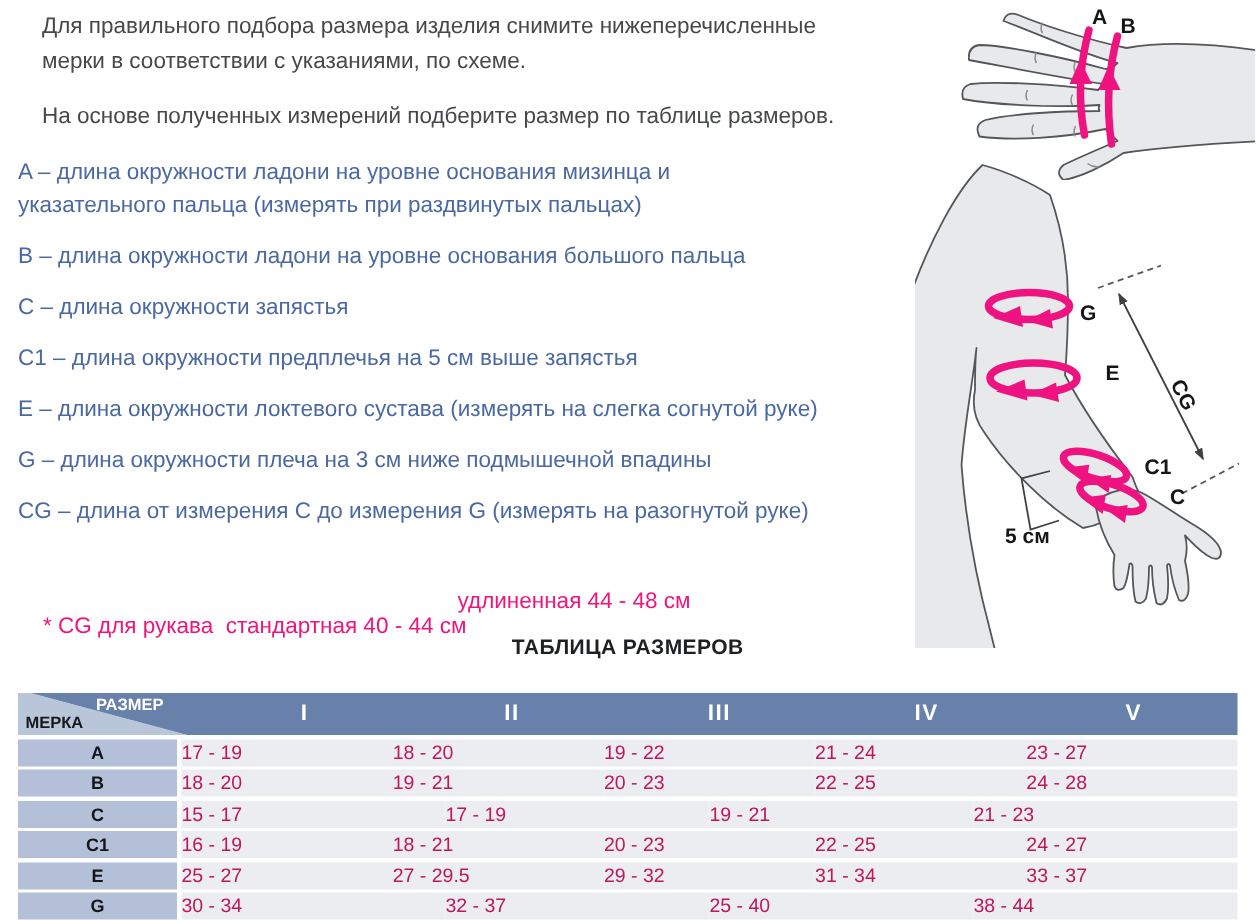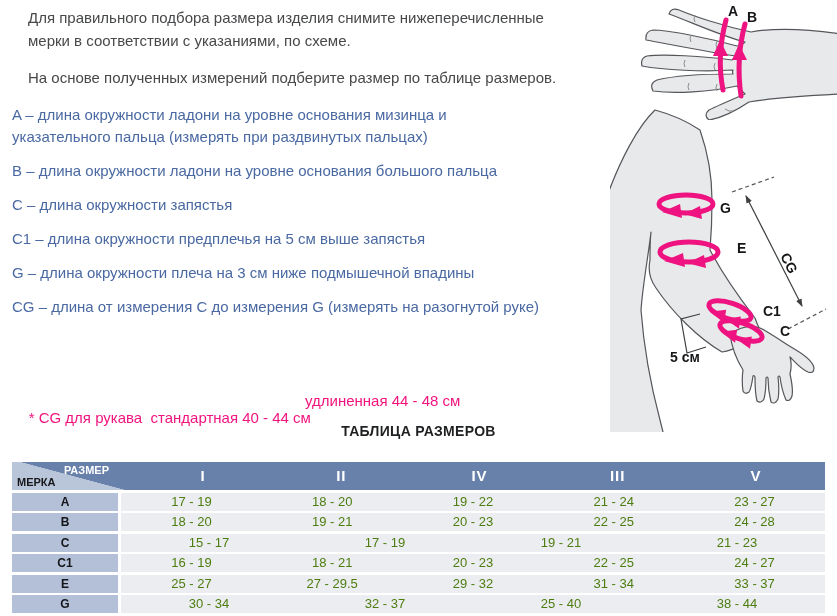--- a/index.html
+++ b/index.html
@@ -22,63 +22,64 @@
   .thead { display:flex; height:28px; }
   .corner { position:relative; width:106px; height:28px;
     background:linear-gradient(15deg,#b9c5d9 49.6%,#6881aa 50.4%);padding-left:16px; }
   .corner-top    { position:absolute; top:2px;  left:52px; font-size:11px; font-weight:bold; color:#fff; }
   .corner-bottom { position:absolute; bottom:2px; left:5px; font-size:11px; font-weight:bold; color:#17181a; }
   .cols { flex:1; display:flex; background:#6881aa; }
   .hcell { flex:1; text-align:center; line-height:28px; color:#fff; font-weight:bold; font-size:15px; letter-spacing:1px; }
   .trow { display:flex; height:18px; margin-top:2.5px; }
   .rlabel { width:106px; margin-right:3px; background:#b3c0d7; text-align:center; line-height:18px;
     font-size:12px; font-weight:bold; color:#141518; }
-  .dcell { flex:1; background:#ebedf0; text-align:center; line-height:18px; font-size:13px; color:#4d7c0f; }
+  .dcell { flex:1; background:#ebedf0; line-height:18px; font-size:13px; color:#be185d; }
   .sliver .rlabel, .sliver .dcell { height:4px; }
   .diagram { position:absolute; }
   .hand-svg { left:633px; top:2px; }
   .arm-svg  { left:610px; top:98px; }
   svg text { font-family:"Liberation Sans","DejaVu Sans",sans-serif; }
   .diag-label { font-size:14px; font-weight:bold; fill:#151618; }
 </style>
 </head>
 <body>
 
 <div class="page">
 
   <p class="para p1">Для правильного подбора размера изделия снимите нижеперечисленные мерки в соответствии с указаниями, по схеме.</p>
   <p class="para p2">На основе полученных измерений подберите размер по таблице размеров.</p>
 
   <div id="measurement-list">
       <div class="m-item">A – длина окружности ладони на уровне основания мизинца и указательного пальца (измерять при раздвинутых пальцах)</div>
       <div class="m-item">B – длина окружности ладони на уровне основания большого пальца</div>
       <div class="m-item">C – длина окружности запястья</div>
       <div class="m-item">C1 – длина окружности предплечья на 5 см выше запястья</div>
+      <div class="m-item">E – длина окружности локтевого сустава (измерять на слегка согнутой руке)</div>
       <div class="m-item">G – длина окружности плеча на 3 см ниже подмышечной впадины</div>
       <div class="m-item">CG – длина от измерения C до измерения G (измерять на разогнутой руке)</div>
     </div>
 
   <div class="note">
     <span>* CG для рукава  стандартная 40 - 44 см</span>
     <span class="note-right">удлиненная 44 - 48 см</span>
   </div>
 
   <h2 class="table-title">ТАБЛИЦА РАЗМЕРОВ</h2>
 
   <div class="size-table">
     <div class="thead">
       <div class="corner">
         <span class="corner-top">РАЗМЕР</span>
         <span class="corner-bottom">МЕРКА</span>
       </div>
       <div class="cols" id="col-headers">
           <div class="hcell">I</div>
           <div class="hcell">II</div>
+          <div class="hcell">III</div>
           <div class="hcell">IV</div>
-          <div class="hcell">III</div>
           <div class="hcell">V</div>
         </div>
     </div>
     <div id="table-body">
         <div class="trow">
           <div class="rlabel">A</div>
           <div class="dcell">17 - 19</div>
           <div class="dcell">18 - 20</div>
           <div class="dcell">19 - 22</div>
           <div class="dcell">21 - 24</div>

